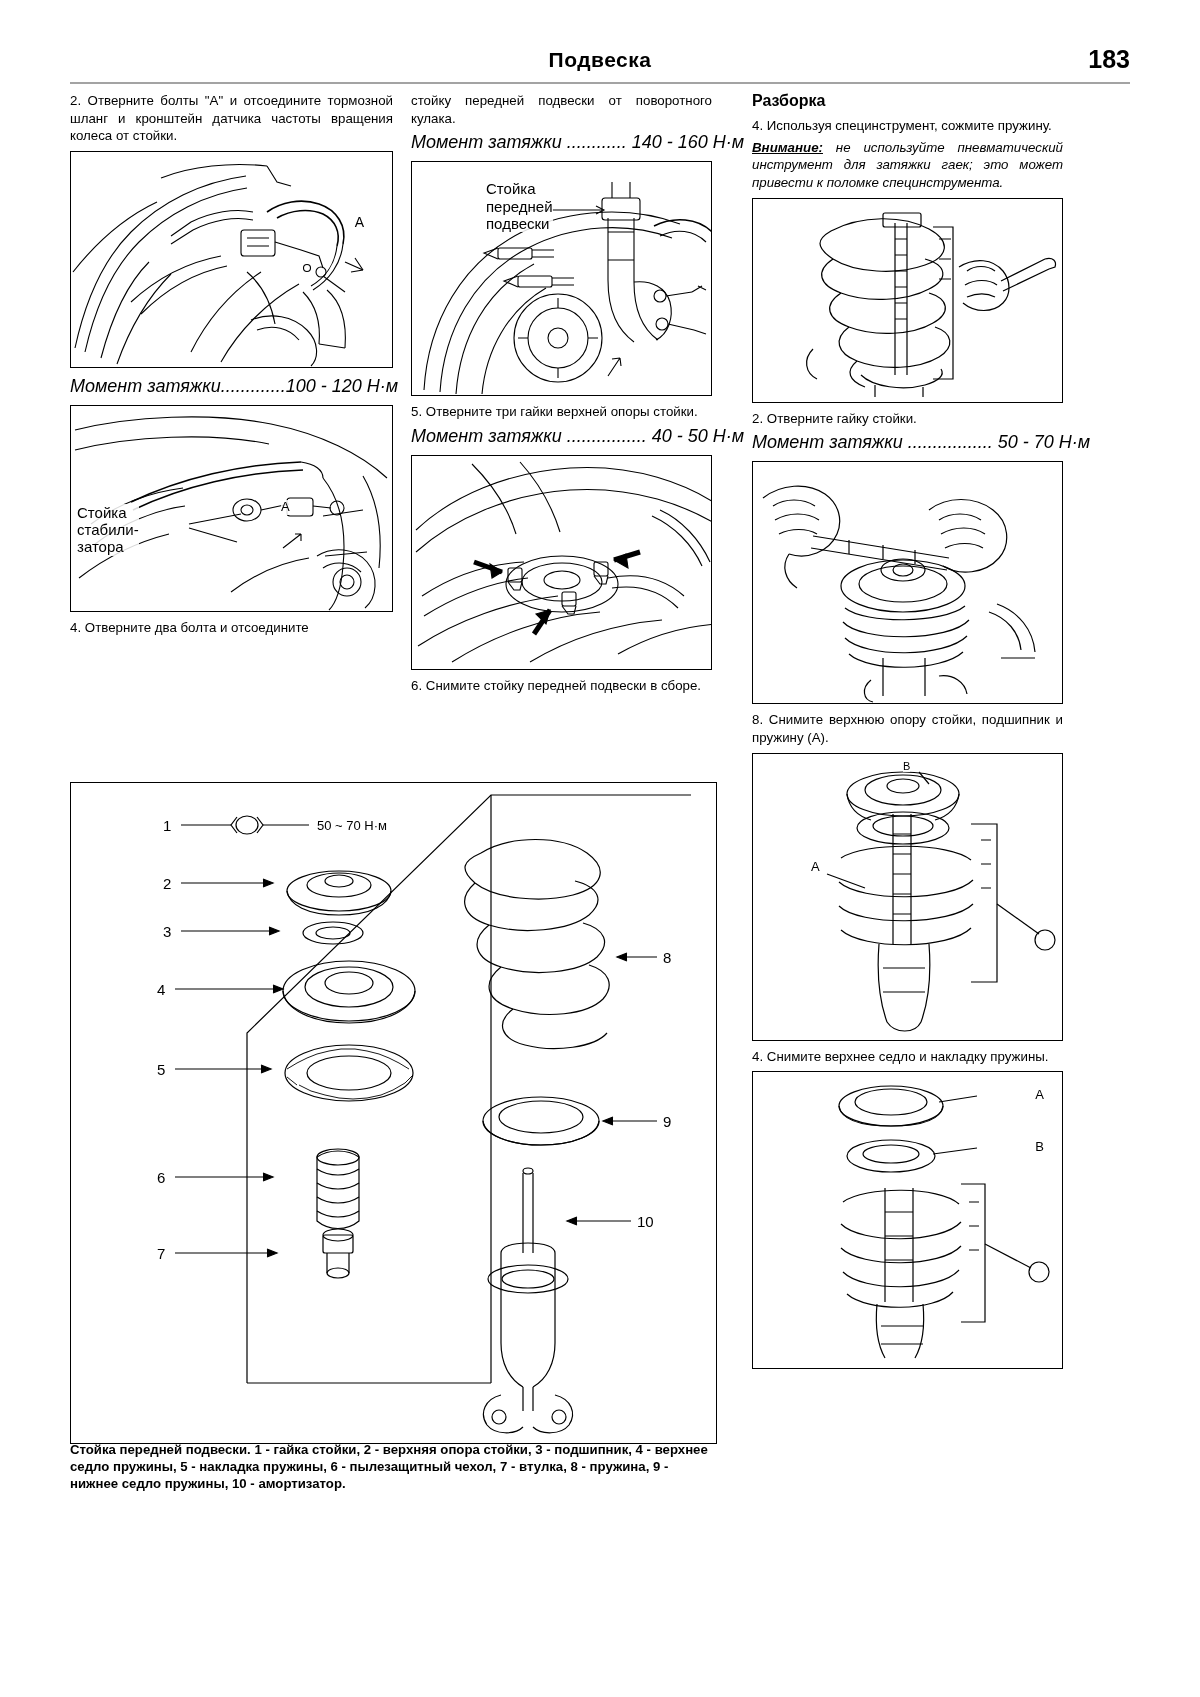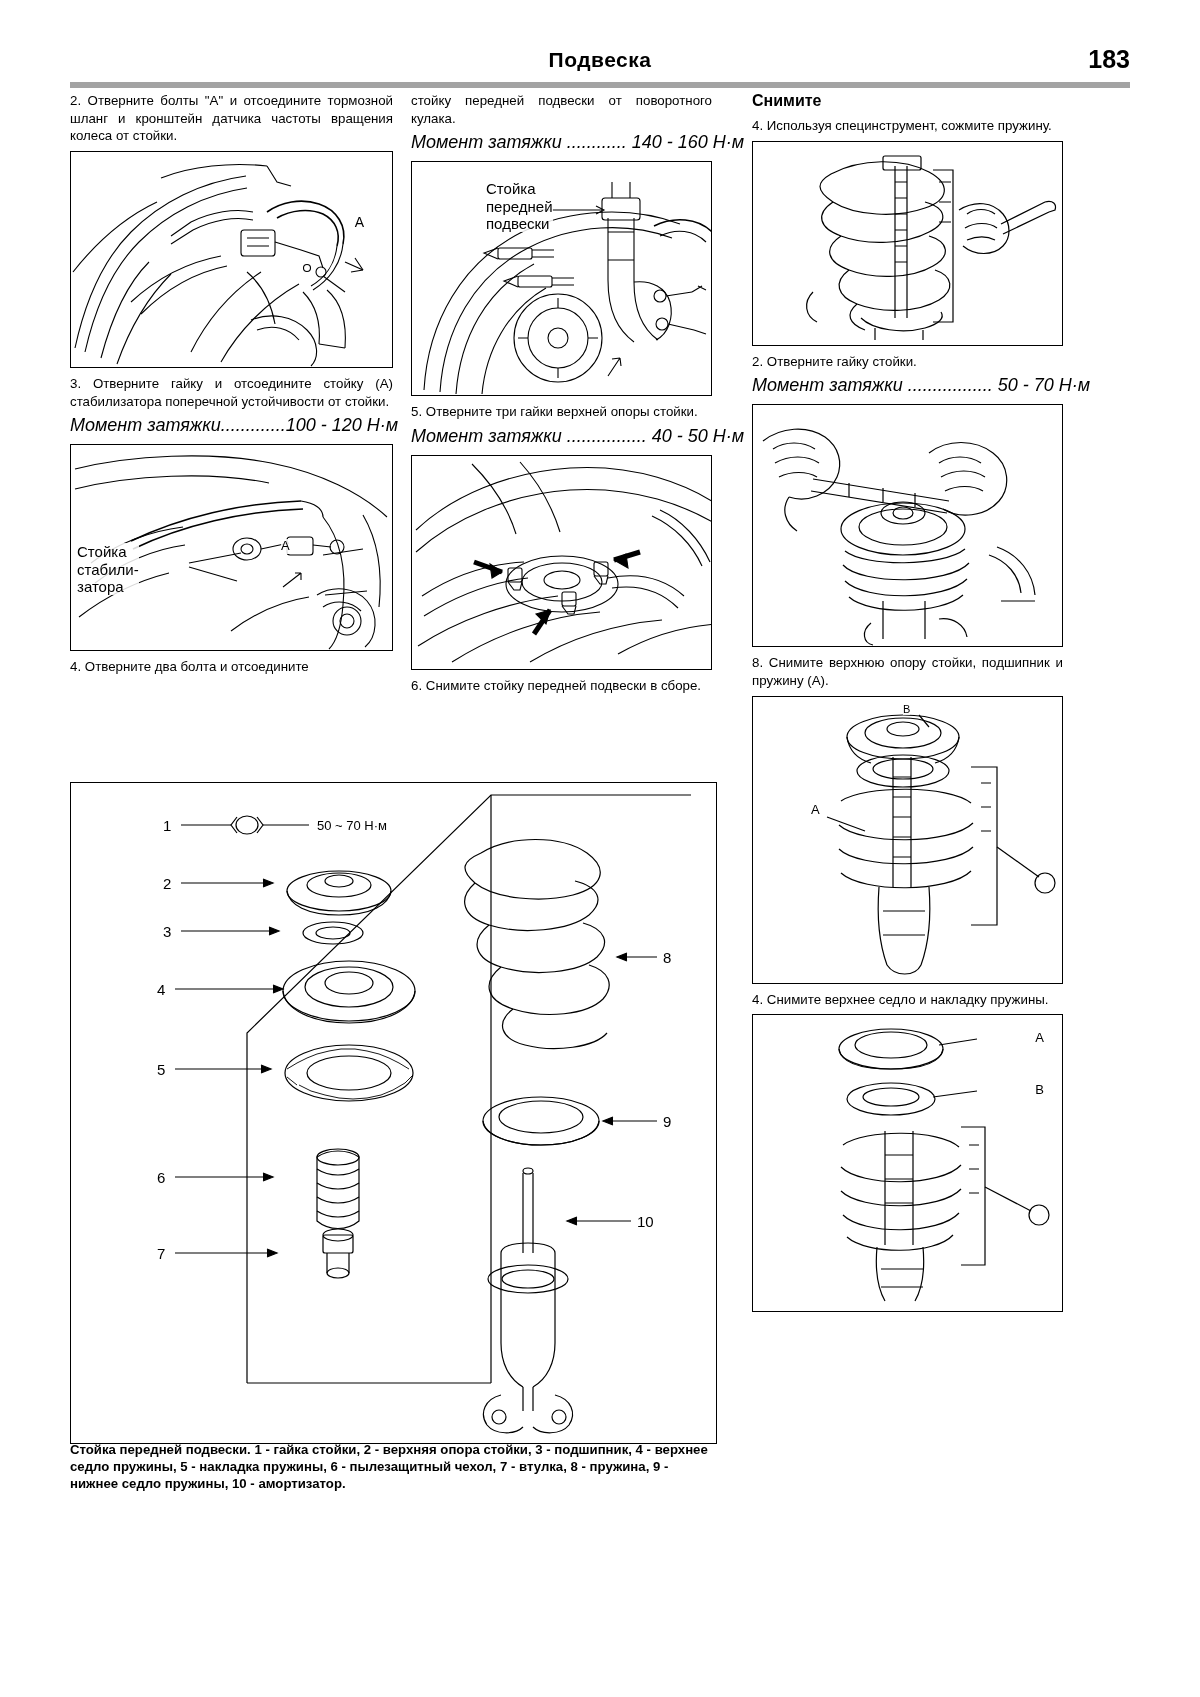--- a/index.html
+++ b/index.html
@@ -13,21 +13,21 @@
   }
   .page{
     position:absolute;
     left:70px; top:48px;
     width:1060px; height:1600px;
   }
   
   .header{
     position:relative;
     height:34px;
-    border-bottom:6px solid #a3a3a3;
+    border-bottom:2px solid #a3a3a3;
   }
   .header .title{
     position:absolute;
     left:0;right:0;top:0;
     text-align:center;
     font-size:21px;
     font-weight:bold;
     letter-spacing:.5px;
   }
   .header .pageno{
@@ -155,21 +155,20 @@
 
             <path d="M180 168 C200 160 222 164 236 178 C248 190 248 206 240 214"></path>
             <path d="M186 178 C202 172 218 176 228 188"></path>
             <path d="M60 150 C86 126 118 110 150 104"></path>
             <path d="M70 162 C96 136 126 120 156 114"></path>
           </g>
         </svg>
         <div class="caplabel" style="right:28px;top:62px;font-size:14px;">A</div>
       </div>
 
-      <p>3. Отверните гайку и отсоедините стойку (A) стабилизатора поперечной устойчивости от стойки.</p>
       <p class="torque">Момент затяжки.............100 - 120 Н·м</p>
 
       <div class="fig">
         <svg width="321" height="205" viewBox="0 0 321 205">
           <g fill="none" stroke="#000" stroke-width="1.1">
             <path d="M4 24 C60 10 140 6 200 18 C250 28 290 48 316 72"></path>
             <path d="M4 44 C60 30 140 26 198 38"></path>
 
             <path d="M60 96 C110 72 170 58 230 56" stroke-width="1.6"></path>
             <path d="M62 104 C112 80 172 66 232 64" stroke-width="1.6"></path>
@@ -316,24 +315,25 @@
             <path d="M206 198 C238 180 272 170 306 168"></path>
           </g>
         </svg>
       </div>
 
       <p>6. Снимите стойку передней подвески в сборе.</p>
     </div>
 
     <div class="col col3">
 
-      <h3 class="sub">Снимите</h3>
+      <h3 class="sub">Разборка</h3>
 
       <p>4. Используя специнструмент, сожмите пружину.</p>
 
+      <p class="ital"><span class="bold" style="text-decoration:underline;">Внимание:</span><span> не используйте пневматический инструмент для затяжки гаек; это может привести к поломке специнструмента.</span></p>
 
       <div class="fig">
         <svg width="309" height="203" viewBox="0 0 309 203">
           <g fill="none" stroke="#000" stroke-width="1.2">
 
             <path d="M78 32 C108 16 150 16 176 30 C198 42 196 58 172 66 C144 76 102 74 80 60 C62 48 64 40 78 32"></path>
             <path d="M80 60 C62 72 66 86 88 94 C114 104 154 102 176 90 C196 80 194 66 172 60"></path>
             <path d="M88 94 C70 106 74 120 96 128 C122 138 160 136 180 124 C198 114 196 100 176 94"></path>
             <path d="M96 128 C80 140 84 154 104 162 C130 172 166 170 186 158 C202 148 200 134 182 128"></path>
             <path d="M104 162 C92 172 96 182 112 188"></path>

